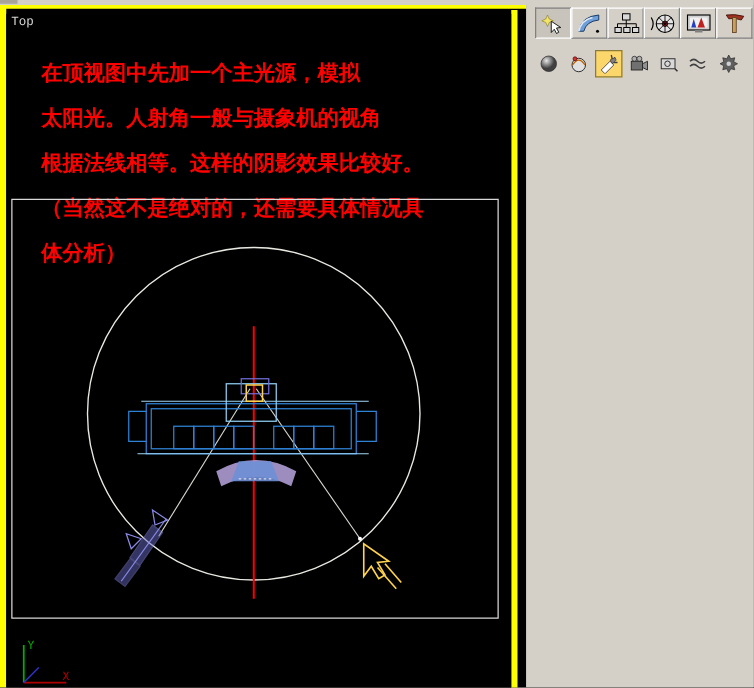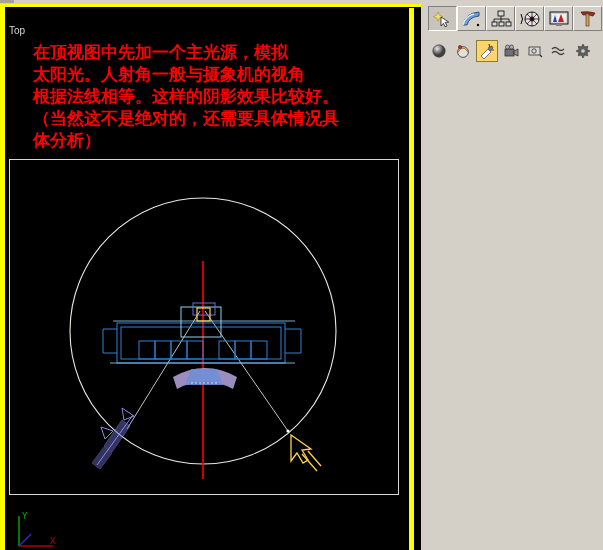--- a/index.html
+++ b/index.html
@@ -30,32 +30,32 @@
     background:#000;
   }
   .vp-yellow-right{
     position:absolute;left:409px;top:4px;width:5px;height:546px;background:#ffff00;
   }
   .vp-black{
     position:absolute;left:5px;top:7px;width:404px;height:543px;background:#000;overflow:hidden;
   }
   .vp-label{
     position:absolute;left:4px;top:2px;color:#d8d8d8;font-size:10px;
-    font-family:Liberation Sans, sans-serif;letter-spacing:0px;margin-top:12px;
+    font-family:Liberation Mono, monospace;letter-spacing:0px;
   }
   
   .vp-inner-rect{
     position:absolute;left:4px;top:148px;width:390px;height:336px;
     border:1px solid #d8d8d8;box-sizing:border-box;
   }
 
   
   .annot{
     position:absolute;left:28px;top:30px;width:372px;
-    color:#ff0000;font-weight:bold;font-size:17px;line-height:22px;
+    color:#ff0000;font-weight:bold;font-size:17px;line-height:36px;
     font-family:"DejaVu Sans", sans-serif;
     white-space:pre-line;
   }
 
   
   .scene{position:absolute;left:0;top:0;width:404px;height:543px;}
 
   
   .axis{position:absolute;left:8px;top:495px;width:60px;height:45px;}
 

